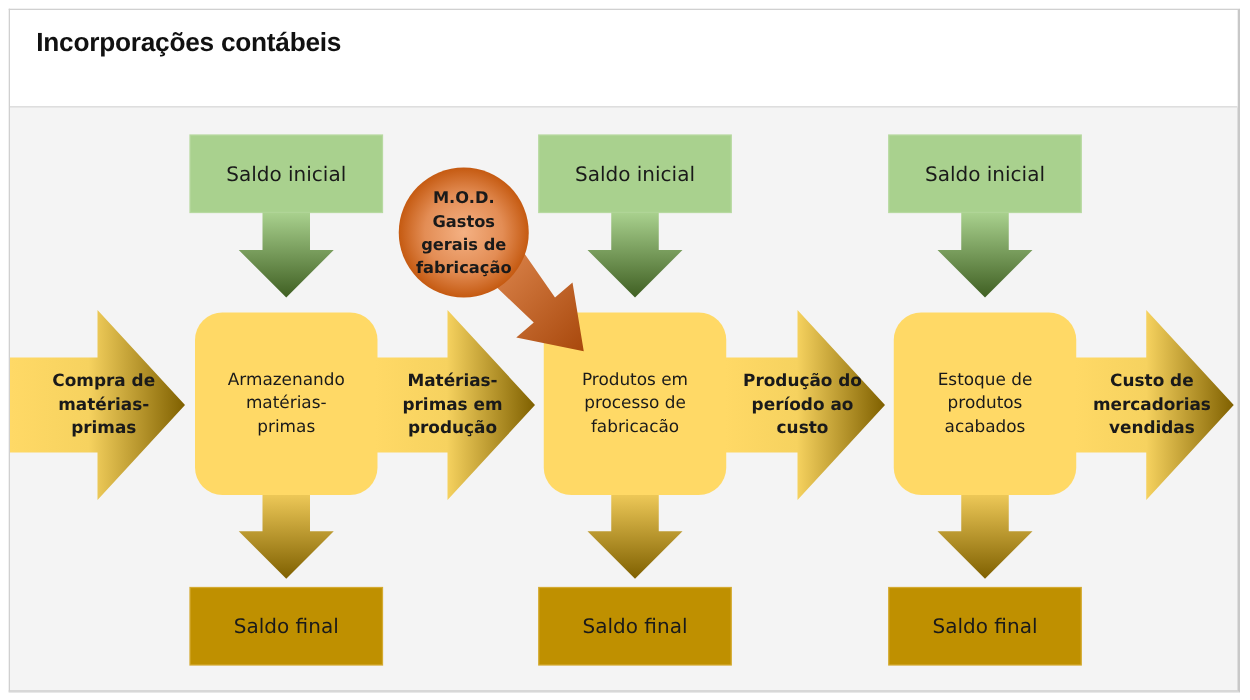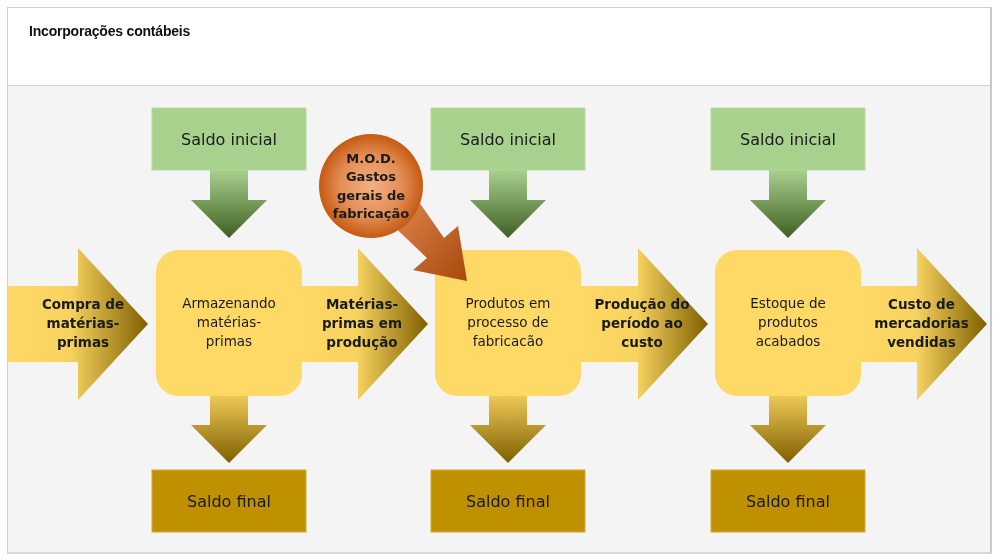--- a/index.html
+++ b/index.html
@@ -1,19 +1,19 @@
 <!DOCTYPE html>
 <html><head>
 <meta charset="utf-8">
 <style>
   html, body { margin:0; padding:0; background:#ffffff; }
   body { width:1000px; height:560px; position:relative; overflow:hidden; font-family:"DejaVu Sans", sans-serif; }
   .frame { position:absolute; left:7px; top:7px; width:985px; height:547px; border:1px solid #d0d0d0; border-right:2px solid #c8c8c8; border-bottom:2px solid #d8d8d8; box-sizing:border-box; background:#f4f4f4; }
   .title-area { position:absolute; left:0; top:0; width:100%; height:78px; background:#ffffff; border-bottom:1px solid #d4d4d4; box-sizing:border-box; }
-  .title { position:absolute; left:21px; top:15px; font-size:14px; font-weight:bold; color:#111; font-family:"Liberation Sans", sans-serif; letter-spacing:-0.2px; }
+  .title { position:absolute; left:21px; top:15px; font-size:21px; font-weight:bold; color:#111; font-family:"Liberation Sans", sans-serif; letter-spacing:-0.2px; }
   svg.diagram { position:absolute; left:0; top:0; }
   .lbl { font-family:"DejaVu Sans", sans-serif; fill:#1a1a1a; }
   .bold { font-weight:bold; }
 </style>
 </head>
 <body>
 
 <div class="frame">
   <div class="title-area">
     <div class="title">Incorporações contábeis</div>

